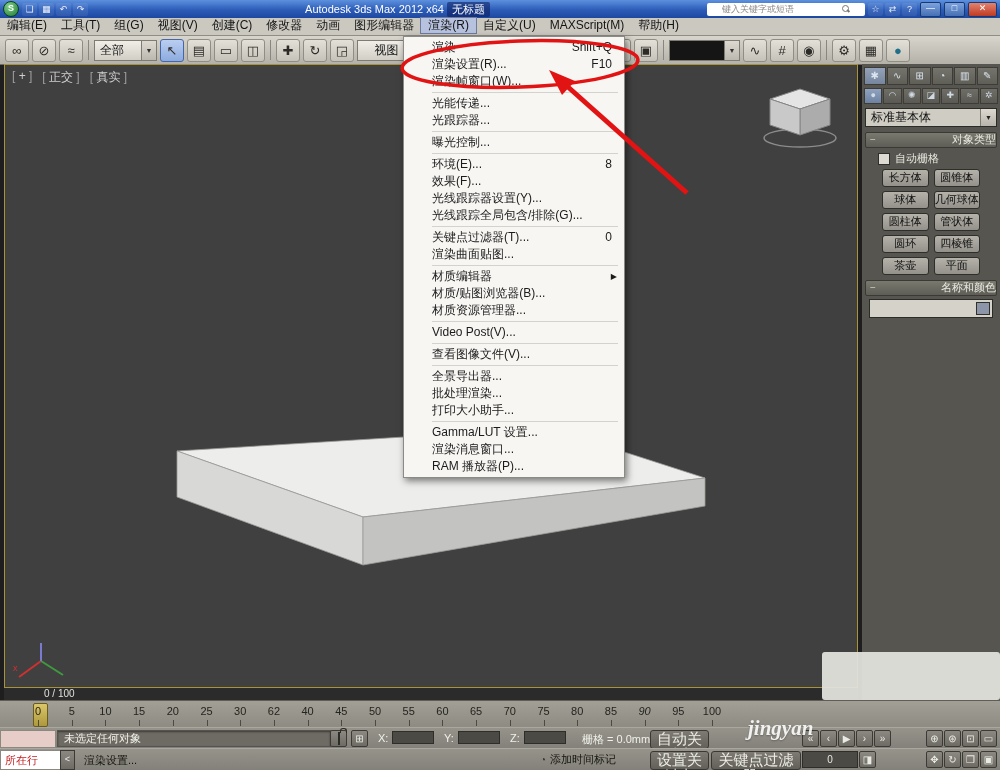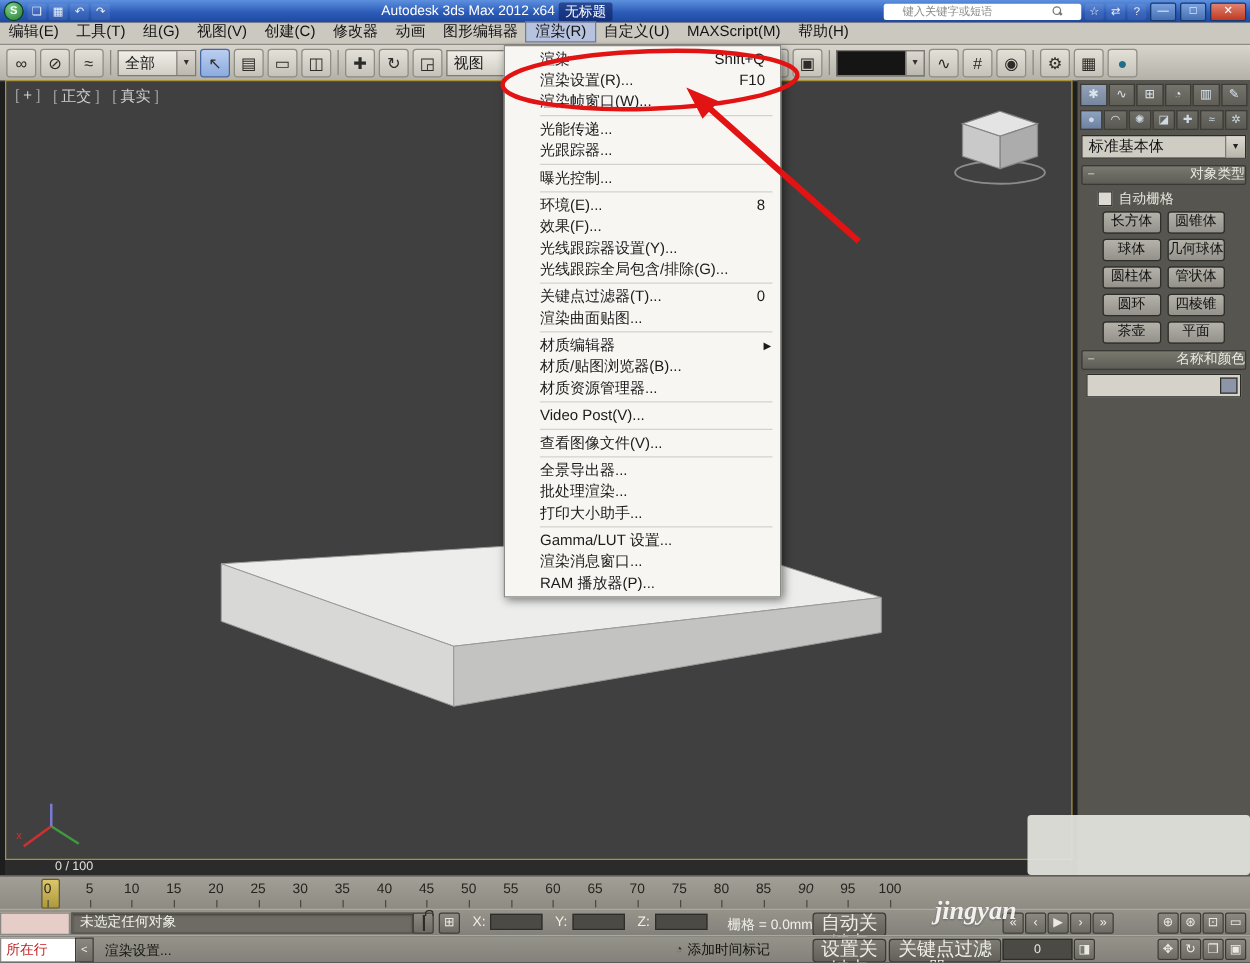--- a/index.html
+++ b/index.html
@@ -193,21 +193,21 @@
         <span class="car">▼</span>
       </span>
       <span class="ti active">↖</span>
       <span class="ti">▤</span>
       <span class="ti">▭</span>
       <span class="ti">◫</span>
       <span class="tsep"></span>
       <span class="ti">✚</span>
       <span class="ti">↻</span>
       <span class="ti">◲</span>
-      <span class="tdd" style="width: 62px;">
+      <span class="tdd" style="width: 62px; text-align: center;">
         <span class="lab">视图</span>
         <span class="car">▼</span>
       </span>
       <span class="ti">◎</span>
       <span class="tsep"></span>
       <span class="ti">3</span>
       <span class="ti">∠</span>
       <span class="ti">%</span>
       <span class="ti">⊙</span>
       <span class="tsep"></span>
@@ -315,21 +315,21 @@
       <span class="tick" style="left: 105.4px;">10</span>
       <span class="tickline" style="left: 105.4px;"></span>
       <span class="tick" style="left: 139.1px;">15</span>
       <span class="tickline" style="left: 139.1px;"></span>
       <span class="tick" style="left: 172.8px;">20</span>
       <span class="tickline" style="left: 172.8px;"></span>
       <span class="tick" style="left: 206.5px;">25</span>
       <span class="tickline" style="left: 206.5px;"></span>
       <span class="tick" style="left: 240.2px;">30</span>
       <span class="tickline" style="left: 240.2px;"></span>
-      <span class="tick" style="left: 273.9px;">35</span>
+      <span class="tick" style="left: 273.9px;">62</span>
       <span class="tickline" style="left: 273.9px;"></span>
       <span class="tick" style="left: 307.6px;">40</span>
       <span class="tickline" style="left: 307.6px;"></span>
       <span class="tick" style="left: 341.3px;">45</span>
       <span class="tickline" style="left: 341.3px;"></span>
       <span class="tick" style="left: 375px;">50</span>
       <span class="tickline" style="left: 375px;"></span>
       <span class="tick" style="left: 408.7px;">55</span>
       <span class="tickline" style="left: 408.7px;"></span>
       <span class="tick" style="left: 442.4px;">60</span>

